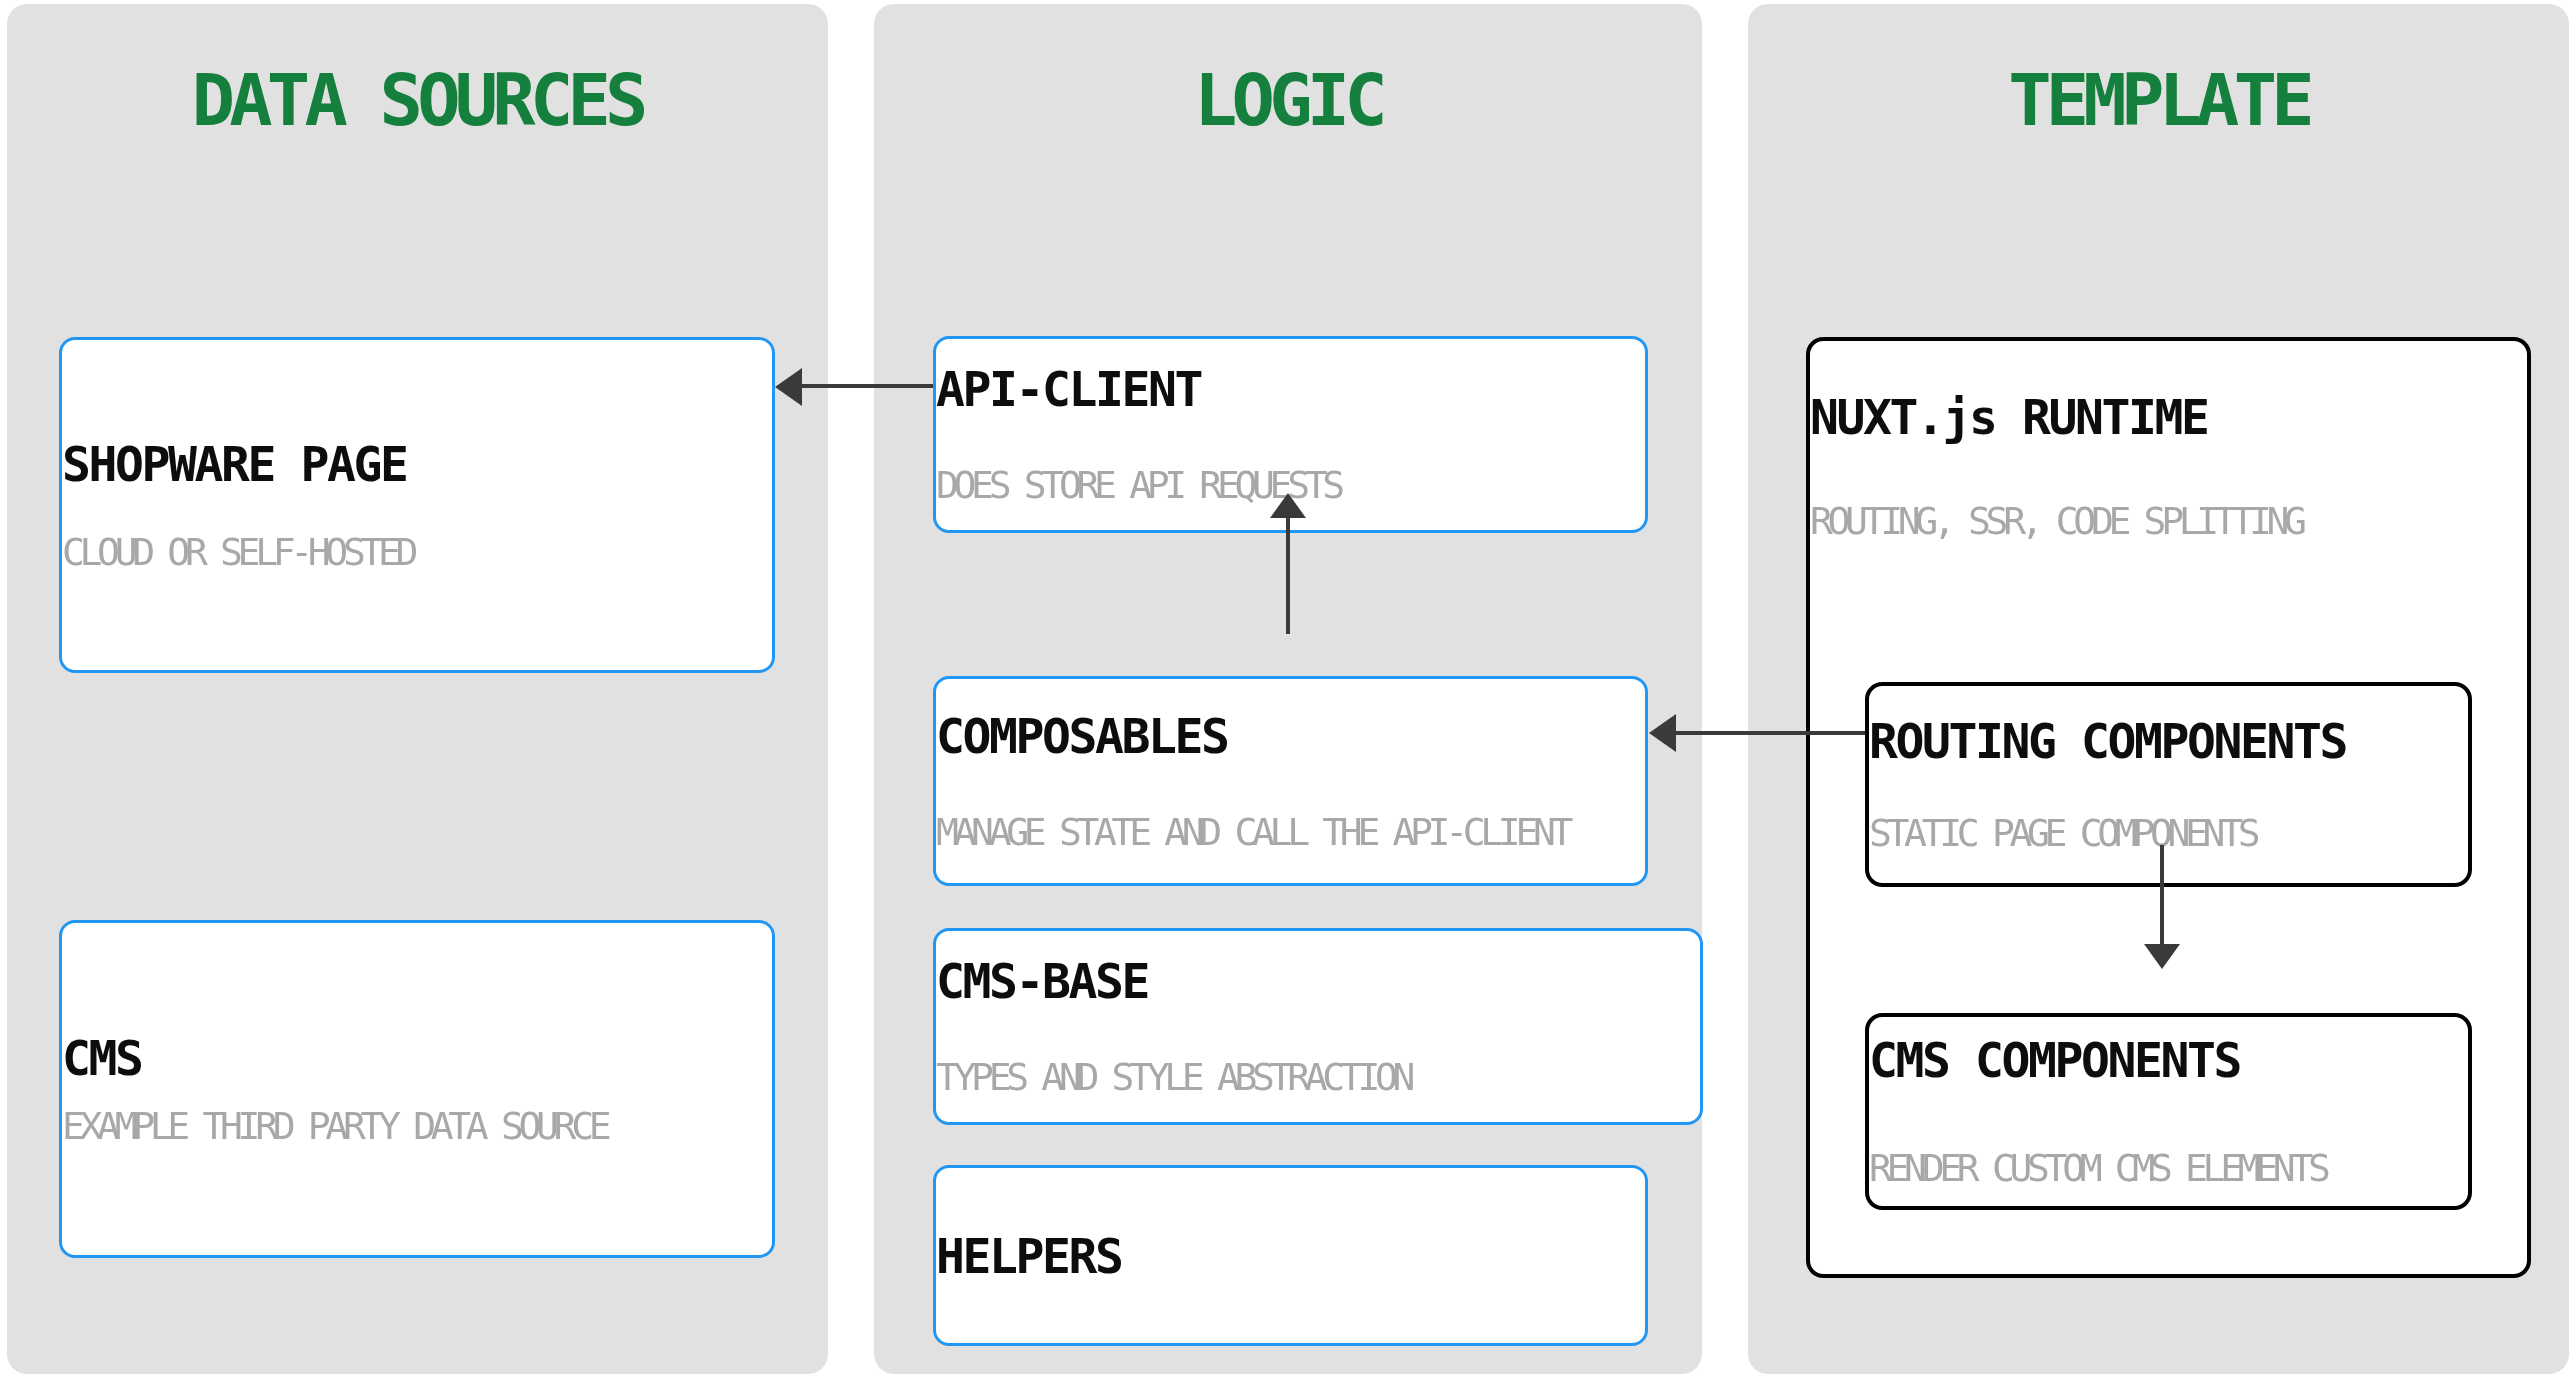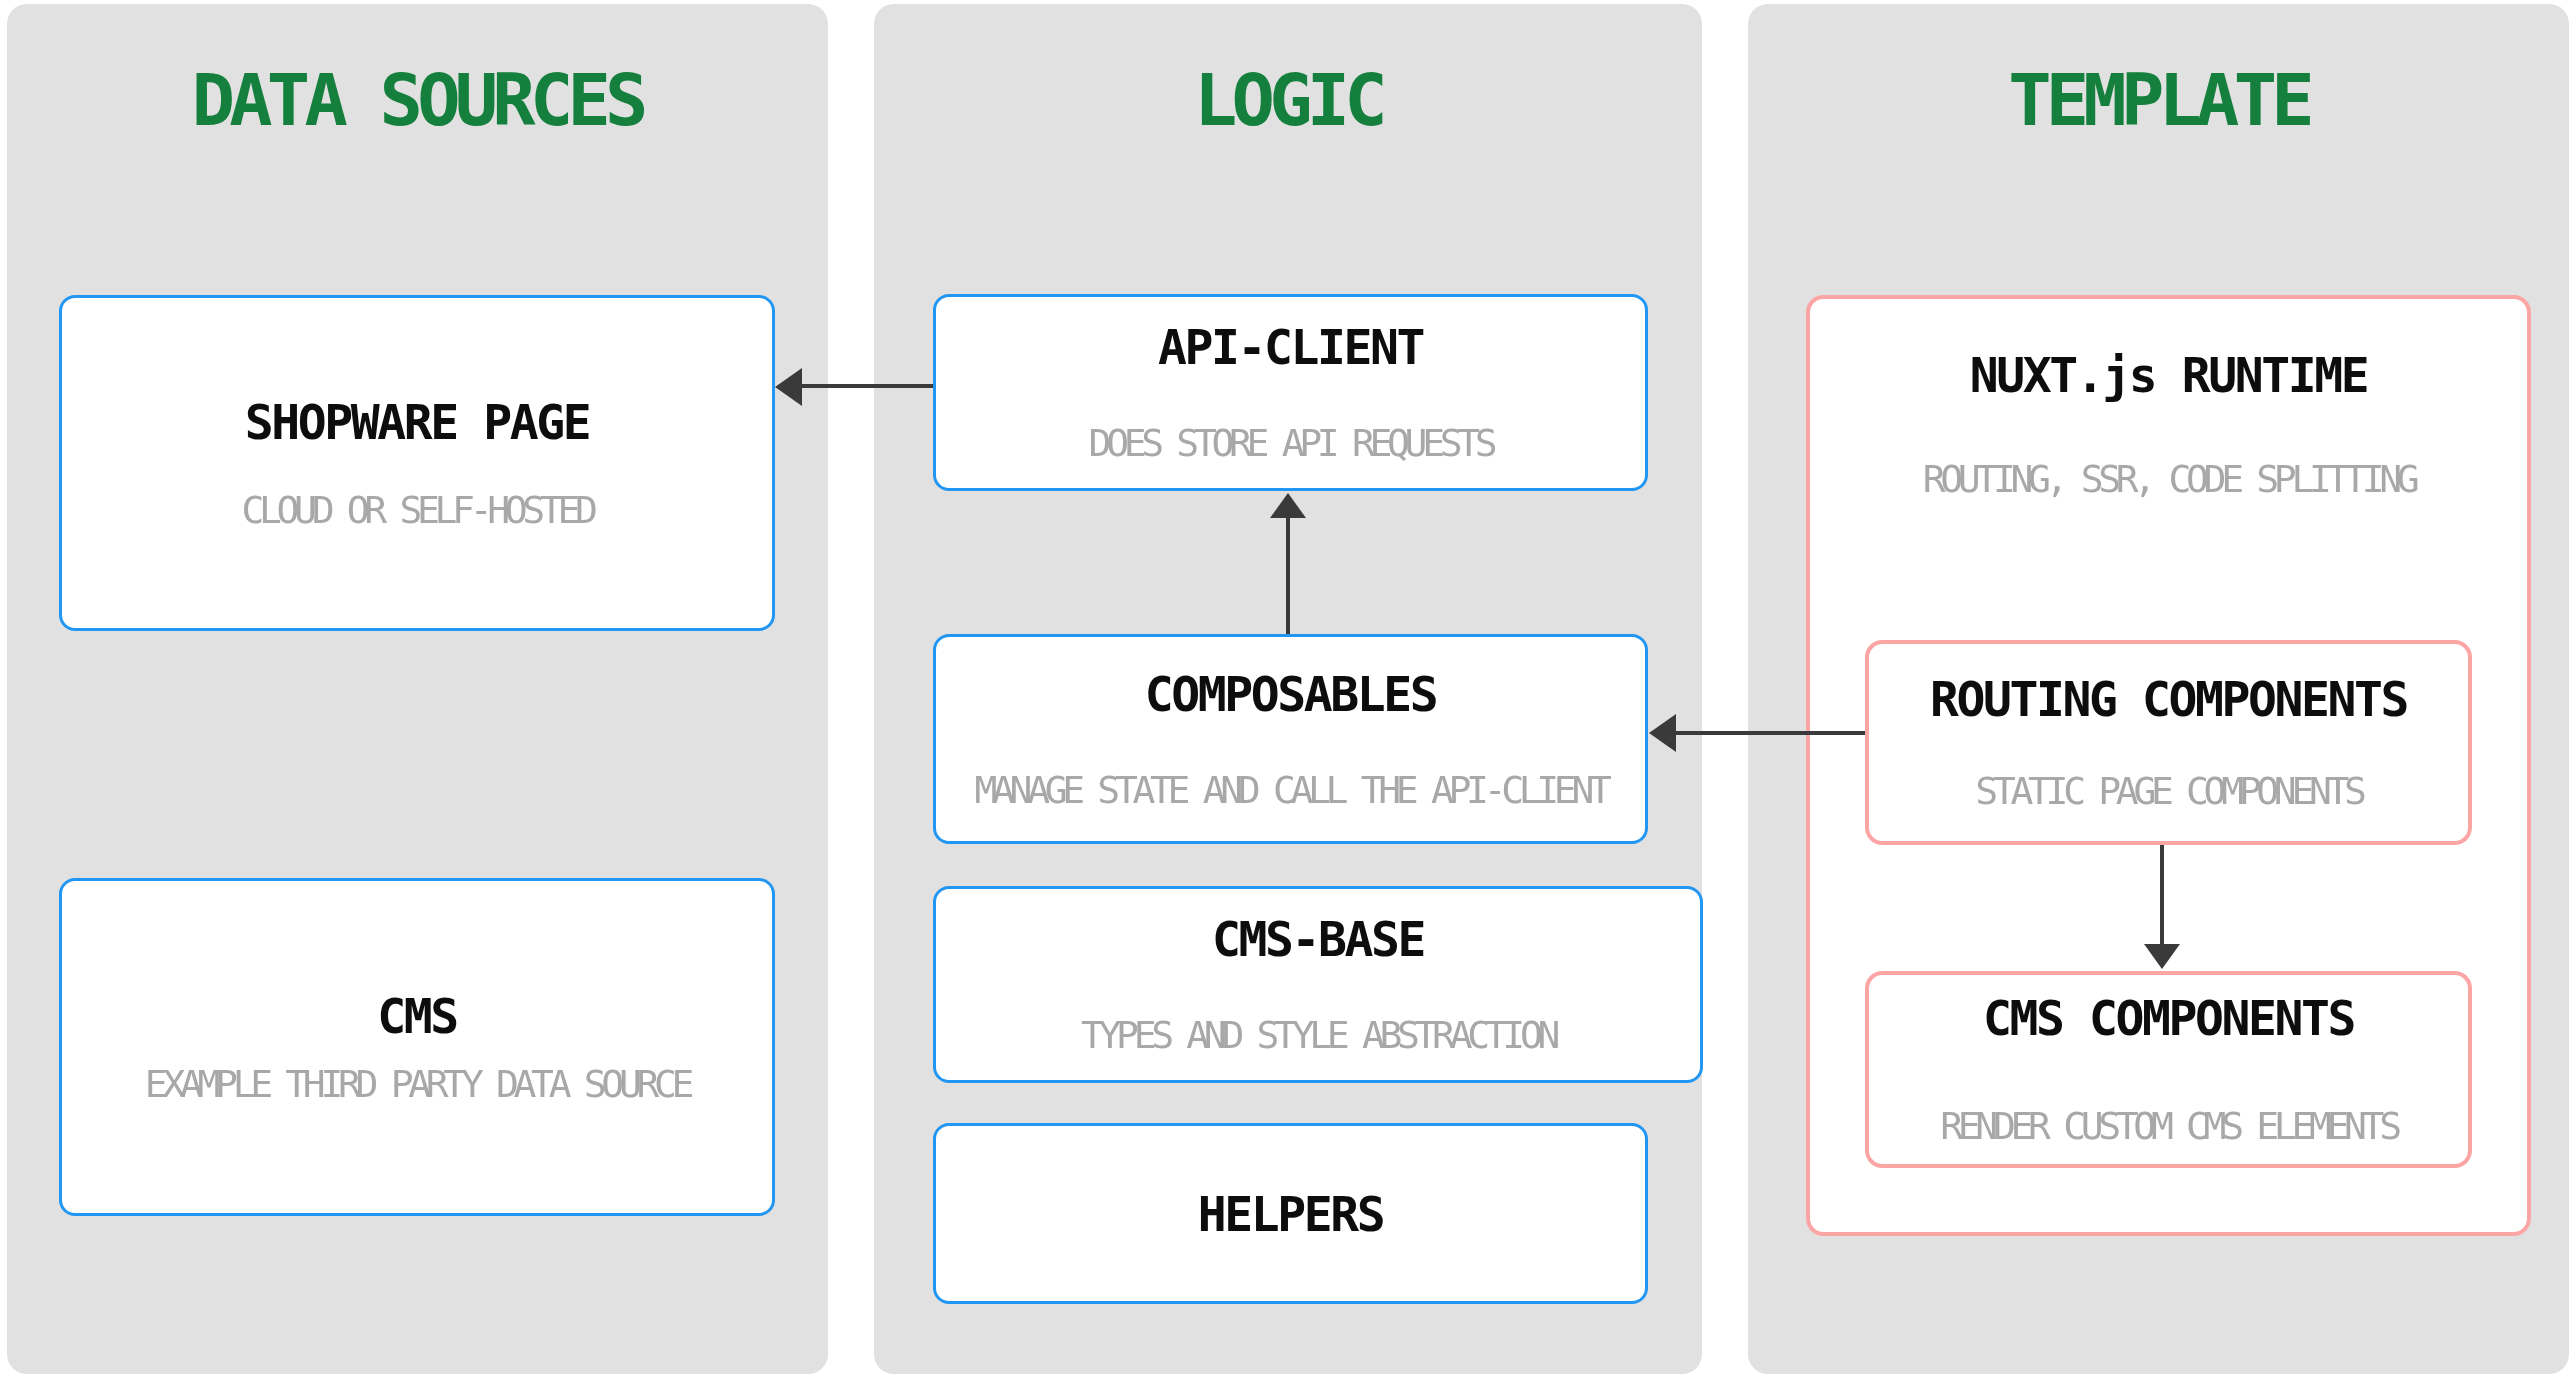--- a/index.html
+++ b/index.html
@@ -22,26 +22,27 @@
     text-align:center;
     font-size:72px;font-weight:bold;color:#15803d;
     letter-spacing:-0.08em;line-height:1;white-space:nowrap;
   }
   .node{
     position:absolute;
     background:#ffffff;
     border:3.4px solid #2196f3;
     border-radius:16px;
     display:flex;flex-direction:column;
-    align-items:center;justify-content:center;
+    justify-content:center;
     gap:39px;
     box-sizing:border-box;
     z-index:2;
+    margin-top:42px;
   }
-  .node.light{border:4px solid #fca5a5;border-radius:17.4px;}
+  .node.light{border:4px solid #000000;border-radius:17.4px;}
   .node .title{
     font-size:48px;font-weight:bold;color:#0d0d0d;
     letter-spacing:-0.05em;line-height:1.25;white-space:nowrap;
   }
   .node .subtitle{
     font-size:38px;font-weight:normal;color:#a8a8a8;
     letter-spacing:-0.14em;line-height:1.25;white-space:nowrap;
   }
   #node-shopware{left:59px;top:295px;width:716px;height:336px;gap:35px;}
   #node-cms{left:59px;top:878px;width:716px;height:338px;gap:15px;}

